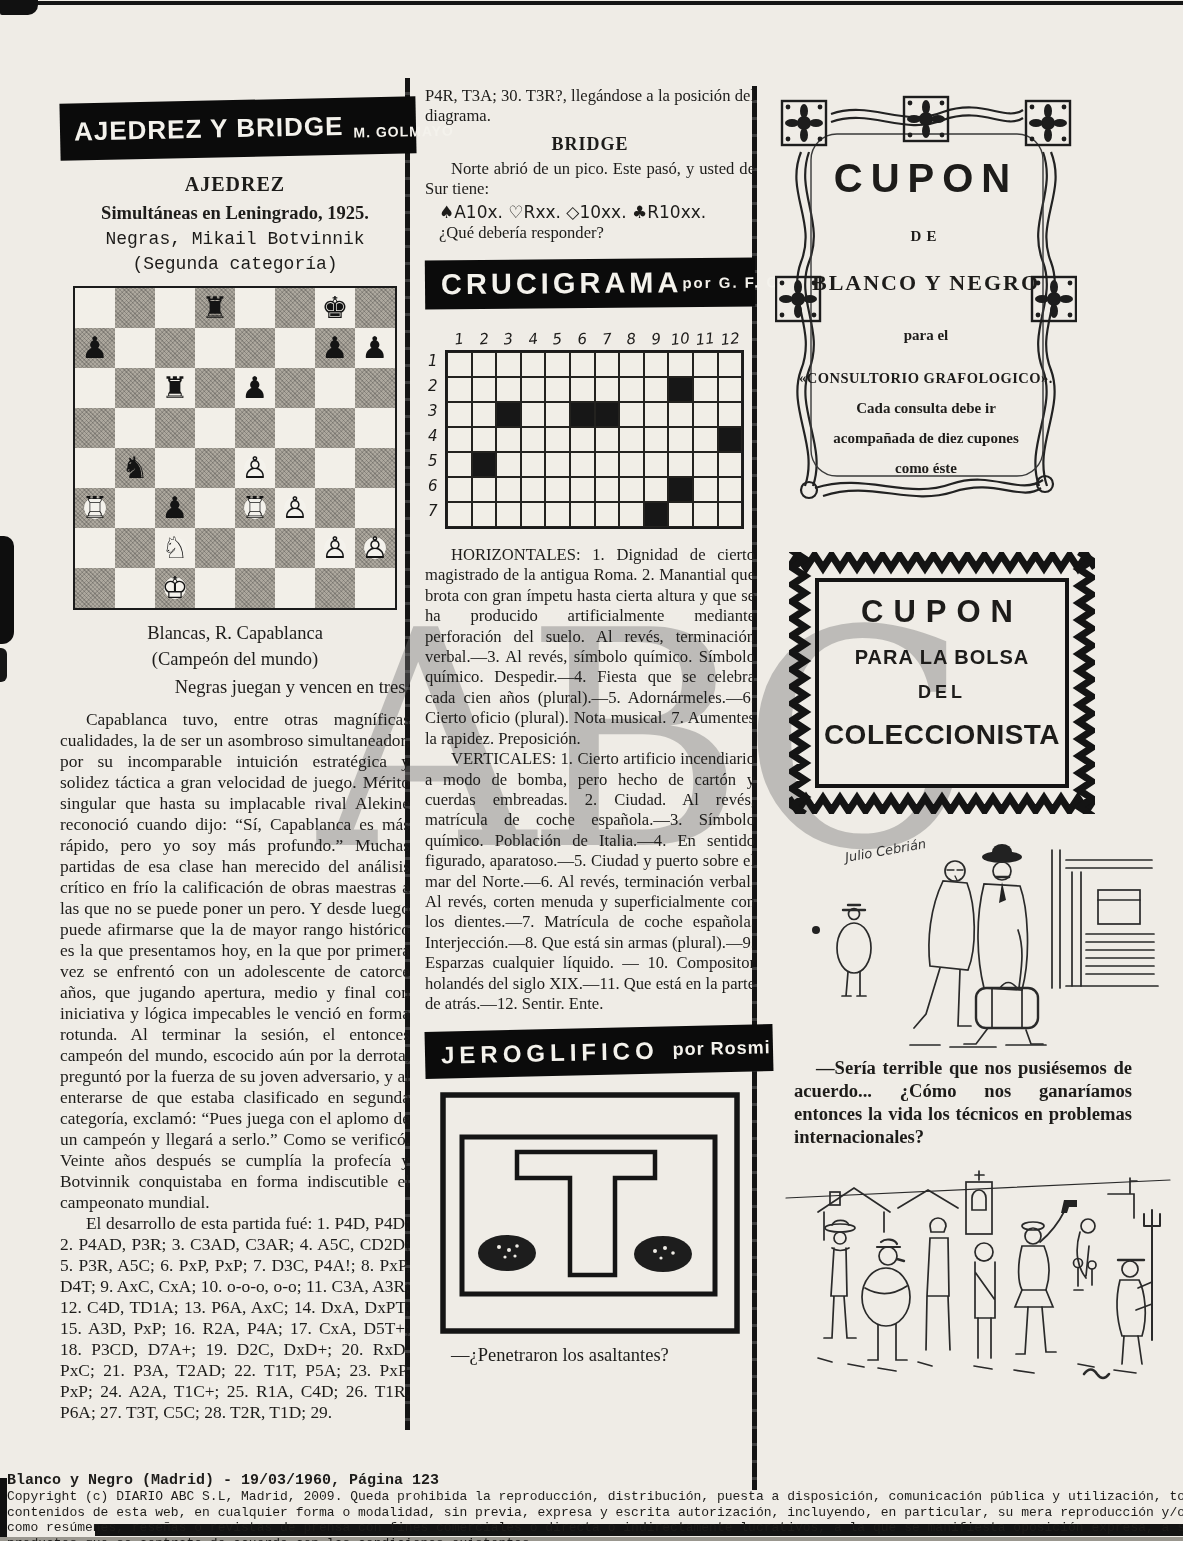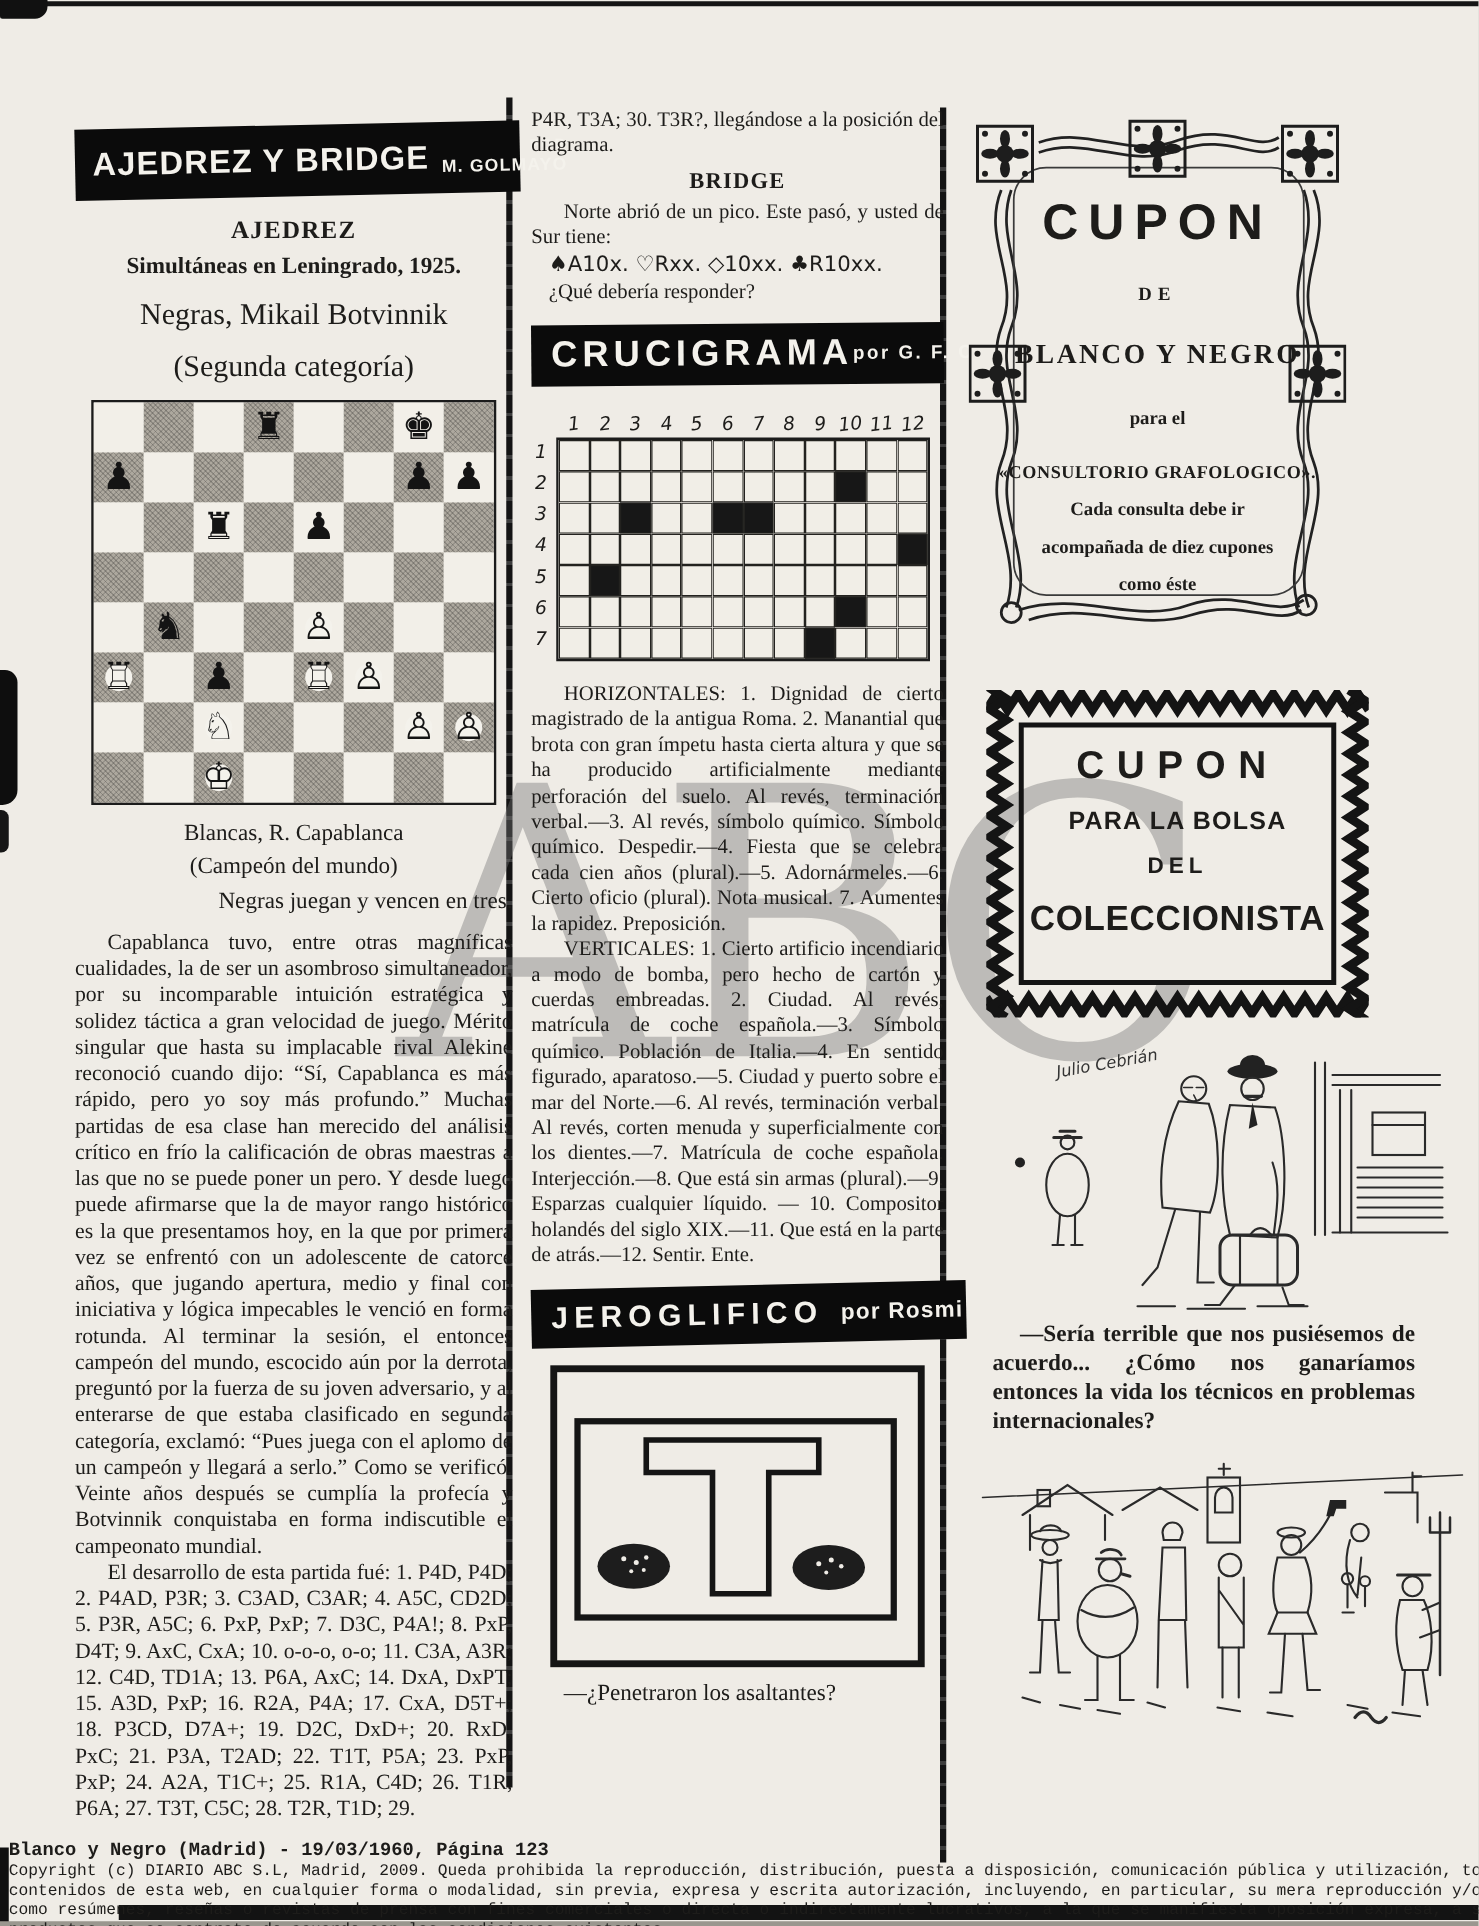--- a/index.html
+++ b/index.html
@@ -27,21 +27,21 @@
   
   .col-left{position:absolute;left:60px;top:100px;width:350px;}
   .masthead{width:332px;height:57px;background:#0b0b0b;color:#f4f2ec;display:flex;align-items:center;
             padding:0 10px 0 14px;transform:rotate(-1.2deg);font-family:"Liberation Sans",sans-serif;}
   .mast-title{font-size:26px;font-weight:800;letter-spacing:1px;white-space:nowrap;}
   .mast-by{display:flex;flex-direction:column;align-items:flex-end;margin-left:10px;line-height:1;}
   .mast-por{font-size:11px;font-weight:700;letter-spacing:2px;margin-bottom:2px;}
   .mast-author{font-size:14px;font-weight:700;letter-spacing:1px;white-space:nowrap;}
   .h-ajedrez{font-size:20px;font-weight:700;letter-spacing:1px;margin:16px 0 0;}
   .h-event{font-size:18.5px;font-weight:700;margin-top:7px;}
-  .h-sub{font-size:24px;margin-top:15px;}
+  .h-sub{font-size:18px;margin-top:5px;font-family:Liberation Mono, monospace;}
   .board{width:320px;border:2px solid #1b1b1b;margin:12px auto 0;display:grid;
          grid-template-columns:repeat(8,40px);grid-template-rows:repeat(8,40px);}
   .bcell{display:flex;align-items:center;justify-content:center;}
   .blight{background:#f2efe8;}
   .bdark{background:#ada89e;background-image:repeating-linear-gradient(45deg,rgba(30,30,30,.22) 0 1px,transparent 1px 3px),
          repeating-linear-gradient(-45deg,rgba(30,30,30,.16) 0 1px,transparent 1px 3px);}
   .piece{font-family:"DejaVu Sans",sans-serif;font-size:30px;line-height:40px;color:#141414;}
   .wp{display:inline-block;width:36px;height:36px;text-align:center;line-height:36px;border-radius:50%;
       background:radial-gradient(closest-side,#f4f2ec 58%,rgba(244,242,236,0) 62%);}
   .cap1{font-size:18.5px;margin-top:13px;}

